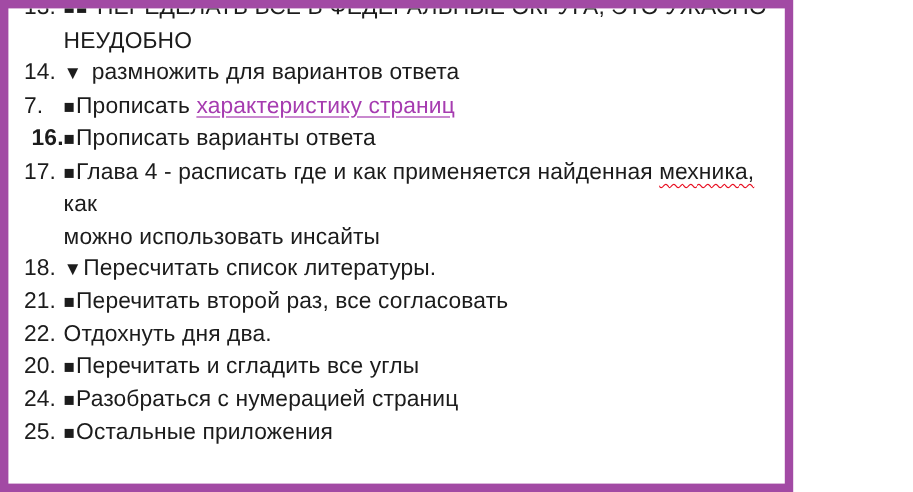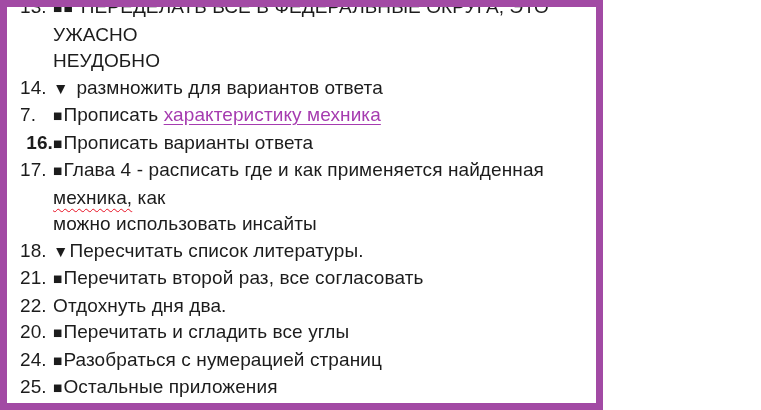--- a/index.html
+++ b/index.html
@@ -4,21 +4,21 @@
 <style>
   :root{
     --border:#A24AA4;
     --text:#1c1c1c;
     --link:#A63CB0;
     --squiggle:#E81123;
   }
   *{box-sizing:border-box;}
   html,body{margin:0;padding:0;background:#fff;}
   .frame{
-    width:603px;height:410px;
+    width:661px;height:410px;
     border:7px solid var(--border);
     background:#ffffff;
     overflow:hidden;
     position:relative;
   }
   .content{
     width:100%;height:100%;
     overflow:hidden;
   }
   .list{
@@ -65,21 +65,21 @@
         <div class="row">
     <span class="num">13.</span>
     <span class="body"><span class="marker space">■■</span><span>ПЕРЕДЕЛАТЬ ВСЕ В ФЕДЕРАЛЬНЫЕ ОКРУГА, ЭТО УЖАСНО</span><br><span>НЕУДОБНО</span></span>
   </div>
         <div class="row">
     <span class="num">14.</span>
     <span class="body"><span class="marker space">▼</span><span>размножить для вариантов ответа</span></span>
   </div>
         <div class="row">
     <span class="num">7.</span>
-    <span class="body"><span class="marker">■</span><span>Прописать </span><span class="link">характеристику мехника</span></span>
+    <span class="body"><span class="marker">■</span><span>Прописать </span><span class="link">характеристику страниц</span></span>
   </div>
         <div class="row">
     <span class="num bold">16.</span>
     <span class="body"><span class="marker">■</span><span>Прописать варианты ответа</span></span>
   </div>
         <div class="row">
     <span class="num">17.</span>
     <span class="body"><span class="marker">■</span><span>Глава 4 - расписать где и как применяется найденная </span><span class="misspelled">мехника,</span><span> как</span><br><span>можно использовать инсайты</span></span>
   </div>
         <div class="row">

